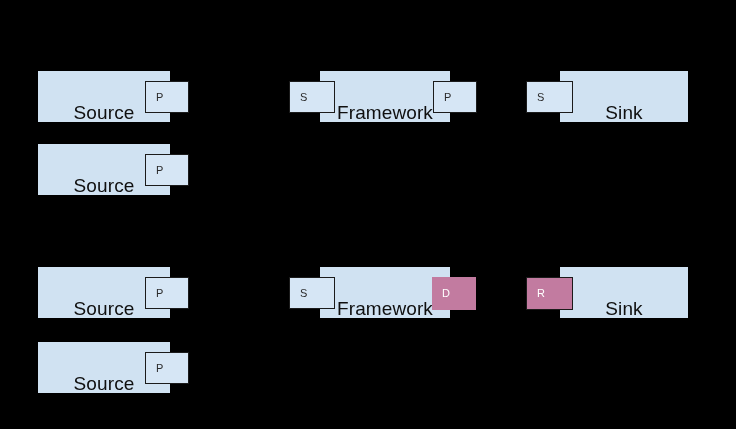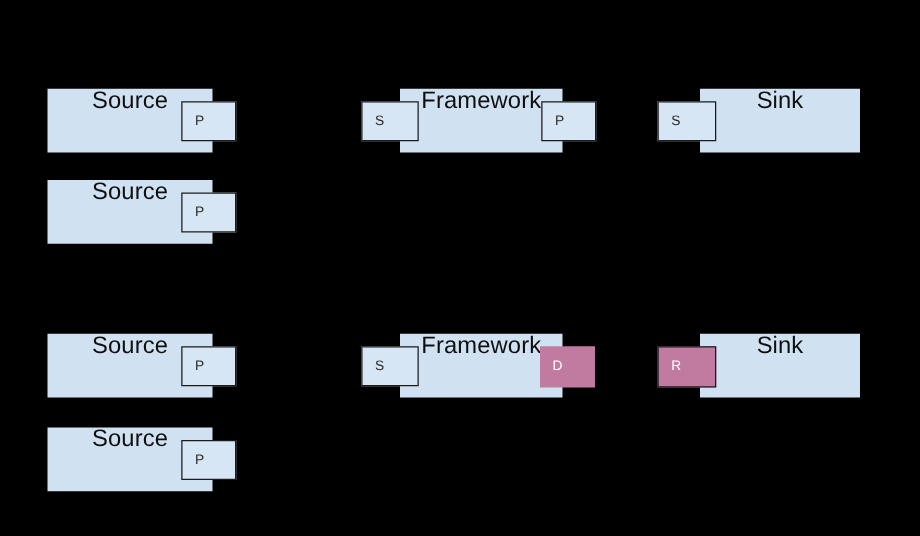--- a/index.html
+++ b/index.html
@@ -15,21 +15,21 @@
     overflow: hidden;
     font-family: "Liberation Sans", sans-serif;
   }
 
   
   .block {
     position: absolute;
     background: #d0e2f2;
     box-sizing: border-box;
     display: flex;
-    align-items: flex-start;
+    align-items: flex-end;
     justify-content: center;
   }
   .block-label {
     font-size: 19px;
     line-height: 1;
     color: #0f0f0f;
     letter-spacing: 0.1px;
     white-space: nowrap;
   }
 

